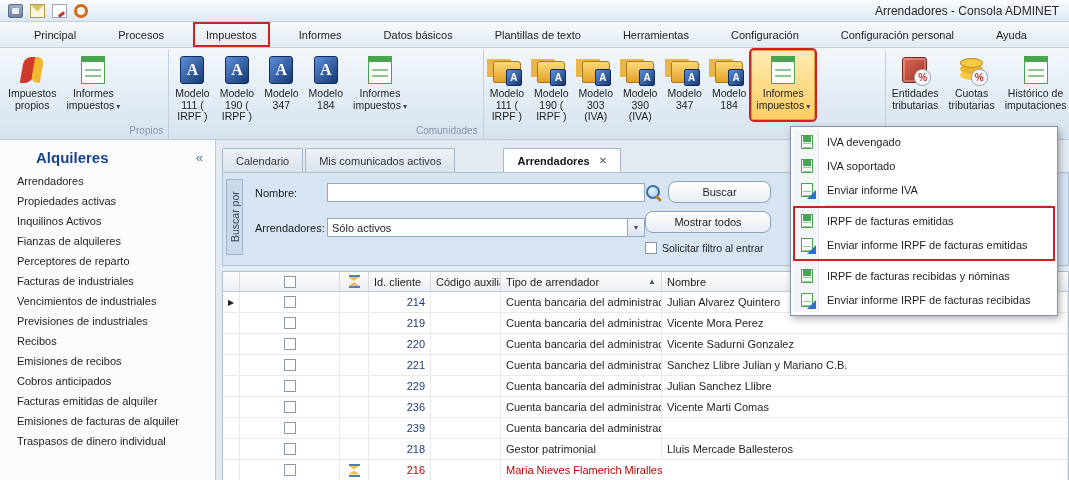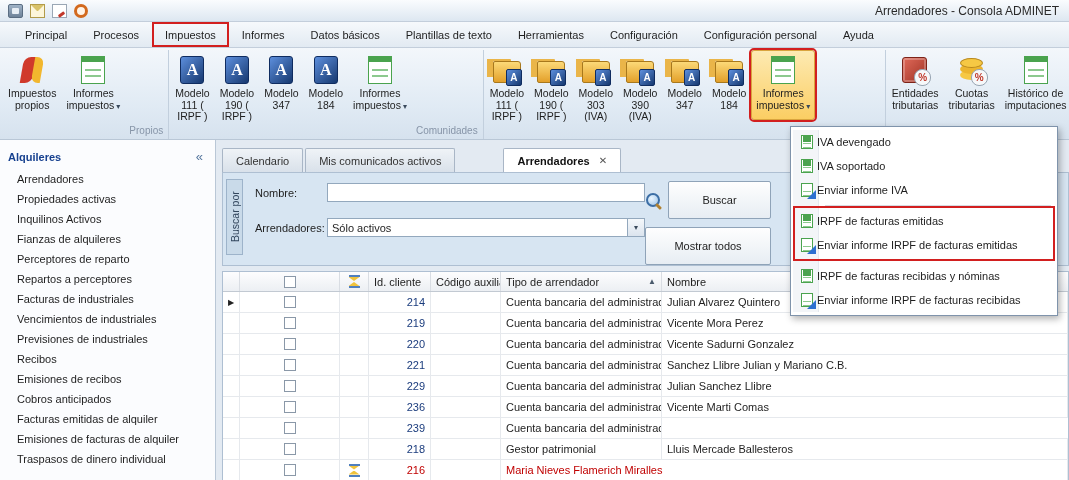--- a/index.html
+++ b/index.html
@@ -19,21 +19,21 @@
   .tbi-mail::after { content:""; position:absolute; left:0; right:0; top:0; height:0;
     border-left:6.5px solid transparent; border-right:6.5px solid transparent; border-top:6px solid #d8c26a; }
   .tbi-edit { background:#fff; border:1px solid #9aa7b5; }
   .tbi-edit::after { content:""; position:absolute; right:1px; bottom:1px; width:7px; height:3px; background:#c2372a; transform:rotate(-35deg); border-radius:1px; }
   .tbi-phone { border-radius:50%; border:3px solid #d2691e; background:#fff3e6; width:14px; }
   .tb-title { margin-left:auto; color:#2a2a2a; font-size:12px; padding-right:2px; }
 
   
   .menubar { position:absolute; top:22px; left:0; width:100%; height:26px;
     background:linear-gradient(#f6f9fc,#e2eaf2); border-bottom:1px solid #c3cedb;
-    display:flex; align-items:stretch; padding-left:12px; }
+    display:flex; align-items:stretch; padding-left:21px;gap:16px; }
   .menubar-item { padding:0 13px; display:flex; align-items:center; color:#1e1e1e; cursor:default; }
   .menubar-item.annotated { outline:2px solid #d21f1f; outline-offset:-2px; }
 
   
   .ribbon { position:absolute; top:48px; left:0; width:100%; height:92px;
     background:linear-gradient(#f3f7fb,#e0eaf4 65%,#d6e2ee); border-bottom:1px solid #b9c7d6;
     display:flex; align-items:stretch; padding:2px 0 0 2px; }
   .rgroup { display:flex; flex-direction:row; border-right:1px solid #c2cfdd; padding:0 1px; }
   .rgroup-buttons { height:72px; display:flex; align-items:flex-start; }
   .rgroup-label { height:16px; margin-top:auto; text-align:center; color:#8795a8; font-size:10px; line-height:15px; padding:0 4px; }
@@ -69,21 +69,21 @@
   .icon-entity::after, .icon-coins::after { content:"%"; position:absolute; right:0; bottom:0; width:15px; height:15px;
     background:#f6f8fa; border:1px solid #98a5b3; border-radius:8px; color:#c0392b;
     font-size:10px; font-weight:bold; display:flex; align-items:center; justify-content:center; }
   .icon-coins::before { content:""; position:absolute; left:4px; top:4px; width:21px; height:8px;
     background:#f6c844; border:1px solid #b9881c; border-radius:50%;
     box-shadow:0 6px 0 0 #ecb52f, 0 12px 0 0 #f6c844; }
 
   
   .sidebar { position:absolute; left:0; top:140px; width:216px; bottom:0; background:#fbfcfe; border-right:1px solid #b9c7d6; }
   .sidebar-header { display:flex; align-items:center; padding:9px 12px 5px 8px; }
-  .sidebar-title { color:#17418f; font-size:11px; font-weight:bold; flex:1; }
+  .sidebar-title { color:#17418f; font-size:15px; font-weight:bold; flex:1;margin-left:28px; }
   .sidebar-collapse { color:#54759d; font-size:13px; cursor:default; }
   .sidebar-item { height:20px; line-height:20px; padding-left:17px; white-space:nowrap; color:#1e1e1e; cursor:default; }
 
   
   .main { position:absolute; left:216px; top:140px; right:0; bottom:0; background:#e3eaf2; }
   .tabstrip { position:absolute; left:6px; top:8px; right:0; height:24px; display:flex; align-items:flex-end; }
   .tab { height:24px; padding:0 13px; display:flex; align-items:center; gap:9px;
     background:linear-gradient(#eff3f7,#d9e1ea); border:1px solid #a9b6c6; border-bottom:none;
     border-radius:2px 2px 0 0; margin-right:2px; color:#333; cursor:default; }
   .tab.active { background:#fff; font-weight:bold; margin-left:46px; color:#111; }
@@ -98,22 +98,22 @@
   .fields { position:absolute; left:32px; top:10px; }
   .frow { display:flex; align-items:center; margin-bottom:16px; }
   .flabel { width:72px; color:#1e1e1e; }
   .tinput { width:318px; height:19px; background:#fff; border:1px solid #93a8bd; padding:0 4px; font:inherit; }
   .tselect { width:318px; height:19px; background:#fff; border:1px solid #93a8bd; display:flex; align-items:center; }
   .tselect-value { flex:1; padding:0 4px; }
   .tselect-btn { width:17px; height:17px; background:linear-gradient(#f5f8fb,#dbe4ee); border-left:1px solid #93a8bd;
     display:flex; align-items:center; justify-content:center; font-size:8px; color:#3a4a5c; }
   .actions { position:absolute; left:422px; top:8px; width:126px; }
   .action-row { display:flex; align-items:center; gap:6px; }
-  .btn { flex:1; height:38px; background:linear-gradient(#fefefe,#e7edf3); border:1px solid #8fa3b8;
-    border-radius:2px; font:inherit; color:#1e1e1e; cursor:default; }
+  .btn { flex:1; height:22px; background:linear-gradient(#fefefe,#e7edf3); border:1px solid #8fa3b8;
+    border-radius:8px; font:inherit; color:#1e1e1e; cursor:default; }
   .btn-showall { width:100%; margin-top:8px; }
   .mag { width:17px; height:17px; position:relative; flex:none; }
   .mag::before { content:""; position:absolute; left:1px; top:1px; width:10px; height:10px;
     border:2px solid #3c6ea5; border-radius:50%; background:radial-gradient(circle at 35% 35%, #eaf5ff, #9cc3e8); }
   .mag::after { content:""; position:absolute; right:0; bottom:1px; width:7px; height:3px;
     background:#b08030; transform:rotate(45deg); border-radius:1px; }
   .chkrow { display:flex; align-items:center; gap:5px; margin-top:9px; font-size:10.5px; color:#1e1e1e; }
   .cb { width:12px; height:12px; background:#fff; border:1px solid #8a98a8; display:inline-block; flex:none; }
 
   
@@ -135,21 +135,21 @@
   .grid-row.incident .gc-id, .grid-row.incident .gc-type, .grid-row.incident .gc-name { color:#c00000; }
   .rowmark { font-size:8px; color:#222; }
   .hourglass { width:11px; height:13px; position:relative; border-top:2px solid #4f7fbf; border-bottom:2px solid #4f7fbf; display:inline-block; }
   .hourglass::before { content:""; position:absolute; left:0; right:0; top:0; height:4px; background:#f0c33c; clip-path:polygon(0 0,100% 0,50% 100%); }
   .hourglass::after { content:""; position:absolute; left:0; right:0; bottom:0; height:4px; background:#f0c33c; clip-path:polygon(50% 0,0 100%,100% 100%); }
 
   
   .dropdown { position:absolute; left:790px; top:126px; width:268px; background:#fff;
     border:1px solid #7f93ab; box-shadow:2px 3px 7px rgba(0,0,0,.3); padding:3px 2px; z-index:60; }
   .menu-gutter { position:absolute; left:2px; top:3px; bottom:3px; width:26px; background:#f3f5f8; border-right:1px solid #e4e8ee; }
-  .dd-item { position:relative; height:24px; display:flex; align-items:center; gap:2px; padding-left:6px; cursor:default; }
+  .dd-item { position:relative; height:24px; display:flex; align-items:center; gap:12px; padding-left:6px; cursor:default; }
   .dd-label { color:#1e1e1e; }
   .dd-sep { height:7px; position:relative; }
   .dd-sep::before { content:""; position:absolute; left:32px; right:4px; top:3px; height:1px; background:#d6dbe2; }
   .micon { width:16px; height:16px; position:relative; flex:none; }
   .micon::before { content:""; position:absolute; inset:1px 2px;
     background:repeating-linear-gradient(180deg, rgba(0,0,0,0) 0 3px, #8cc98e 3px 4px) center 4px/8px 9px no-repeat, #fff;
     border:1px solid #4aa34e; }
   .micon.icon-send-report::after { content:""; position:absolute; right:-1px; bottom:-1px; width:0; height:0;
     border-style:solid; border-width:0 0 9px 9px; border-color:transparent transparent #2d6fd1 transparent; }
   .dd-annotation { position:absolute; left:2px; right:2px; top:79px; height:55px; border:2px solid #d21f1f; pointer-events:none; }
@@ -335,21 +335,20 @@
         <div class="sidebar-item">Arrendadores</div>
 
         <div class="sidebar-item">Propiedades activas</div>
 
         <div class="sidebar-item">Inquilinos Activos</div>
 
         <div class="sidebar-item">Fianzas de alquileres</div>
 
         <div class="sidebar-item">Perceptores de reparto</div>
 
-        <div class="sidebar-item">Repartos a perceptores</div>
 
         <div class="sidebar-item">Facturas de industriales</div>
 
         <div class="sidebar-item">Vencimientos de industriales</div>
 
         <div class="sidebar-item">Previsiones de industriales</div>
 
         <div class="sidebar-item">Recibos</div>
 
         <div class="sidebar-item">Emisiones de recibos</div>

